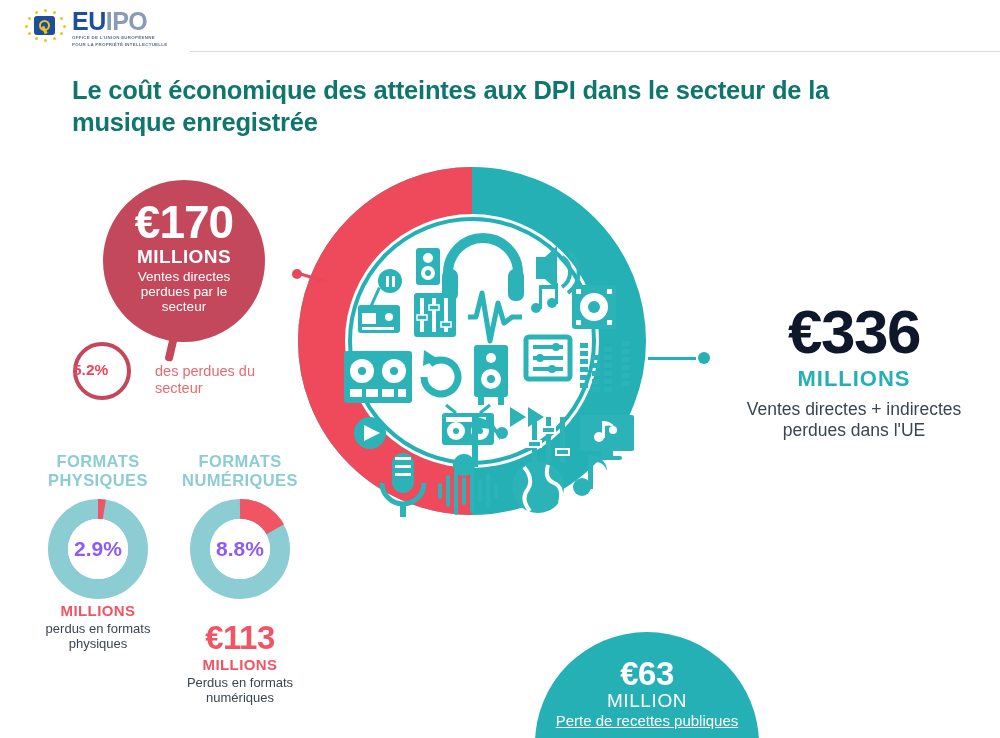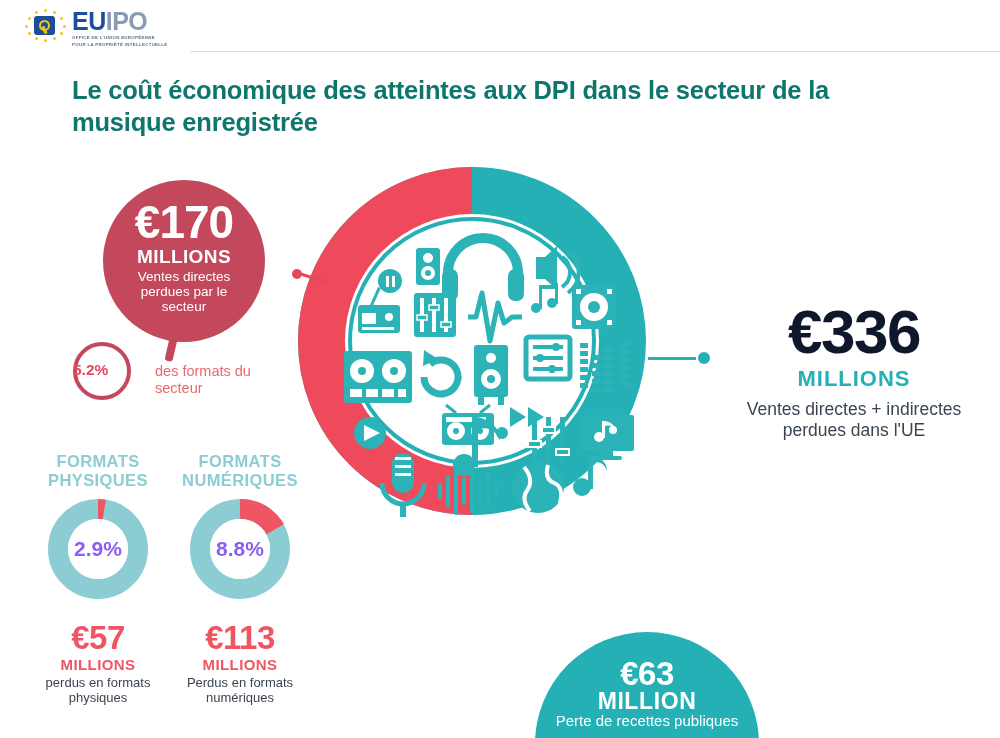--- a/index.html
+++ b/index.html
@@ -314,29 +314,30 @@
     overflow: hidden;
   }
   #block-63 .amt {
     margin-top: 24px;
     font-size: 33px;
     font-weight: bold;
     letter-spacing: -0.5px;
     line-height: 35px;
   }
   #block-63 .unit {
-    font-size: 23px;
-    font-weight: bold;
+    font-size: 19px;
+    font-weight: normal;
     letter-spacing: 0.6px;
     line-height: 20px;
   }
   #block-63 .desc {
     font-size: 15px;
     line-height: 18px;
     margin-top: 1px;
+    text-decoration: underline;
   }
 </style>
 </head>
 <body>
 
 <div id="header">
 
   <div id="eu-logo">
     <div class="flag">
       <span class="star" style="left:22px;top:2px"></span>
@@ -606,40 +607,39 @@
   <div class="tail"></div>
   <div class="amt">€170</div>
   <div class="unit">MILLIONS</div>
   <div class="desc">Ventes directes perdues par le secteur</div>
 </div>
 
 <div id="pct-52">
   <div class="ring"></div>
   <div class="val">5.2%</div>
 </div>
-<div id="pct-52-label">des formats du secteur</div>
+<div id="pct-52-label">des perdues du secteur</div>
 
 <div id="block-336">
   <div class="amt">€336</div>
   <div class="unit">MILLIONS</div>
   <div class="desc">Ventes directes + indirectes perdues dans l'UE</div>
 </div>
 
 <div class="format-col" id="col-physical">
   <div class="heading">FORMATS PHYSIQUES</div>
   <div class="donut-wrap">
     <svg width="106" height="106" viewBox="0 0 106 106" aria-hidden="true">
       <circle cx="53" cy="53" r="40" fill="none" stroke="#8ccdd4" stroke-width="20"></circle>
 
       <path d="M 53 13 A 40 40 0 0 1 59.3 13.5" fill="none" stroke="#f05563" stroke-width="20"></path>
       <circle cx="53" cy="53" r="30" fill="#ffffff"></circle>
     </svg>
     <div class="pct">2.9%</div>
   </div>
-  <div class="amt">€57</div>
   <div class="unit">MILLIONS</div>
   <div class="desc">perdus en formats physiques</div>
 </div>
 
 <div class="format-col" id="col-digital">
   <div class="heading">FORMATS NUMÉRIQUES</div>
   <div class="donut-wrap">
     <svg width="106" height="106" viewBox="0 0 106 106" aria-hidden="true">
       <circle cx="53" cy="53" r="40" fill="none" stroke="#8ccdd4" stroke-width="20"></circle>
 

